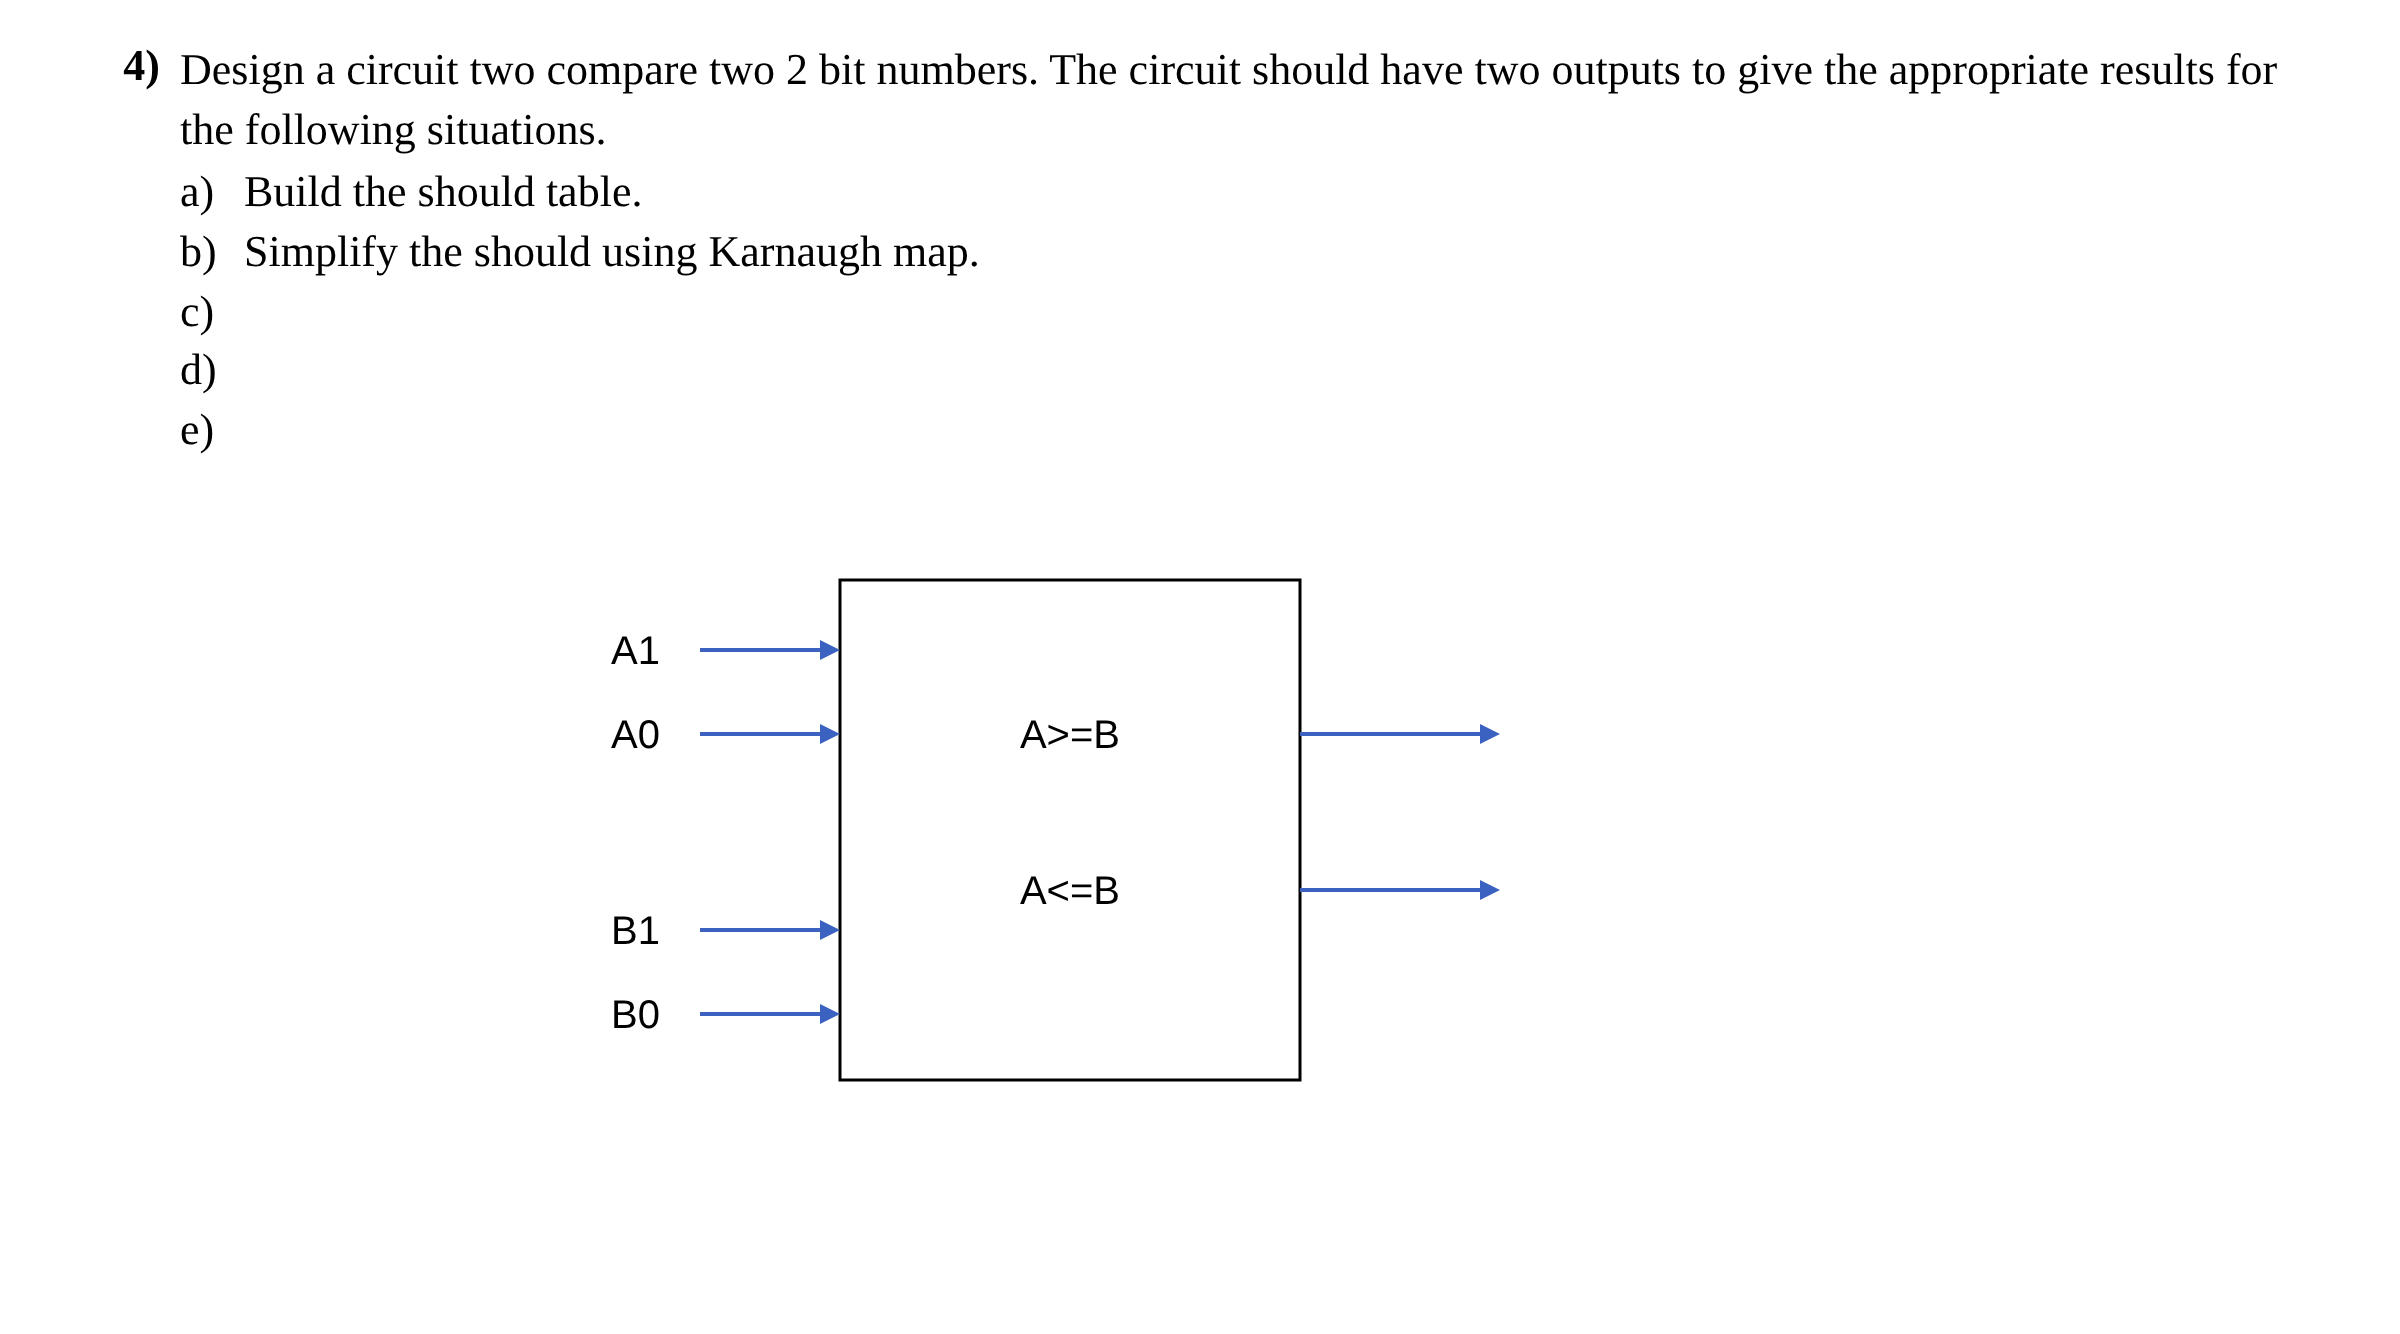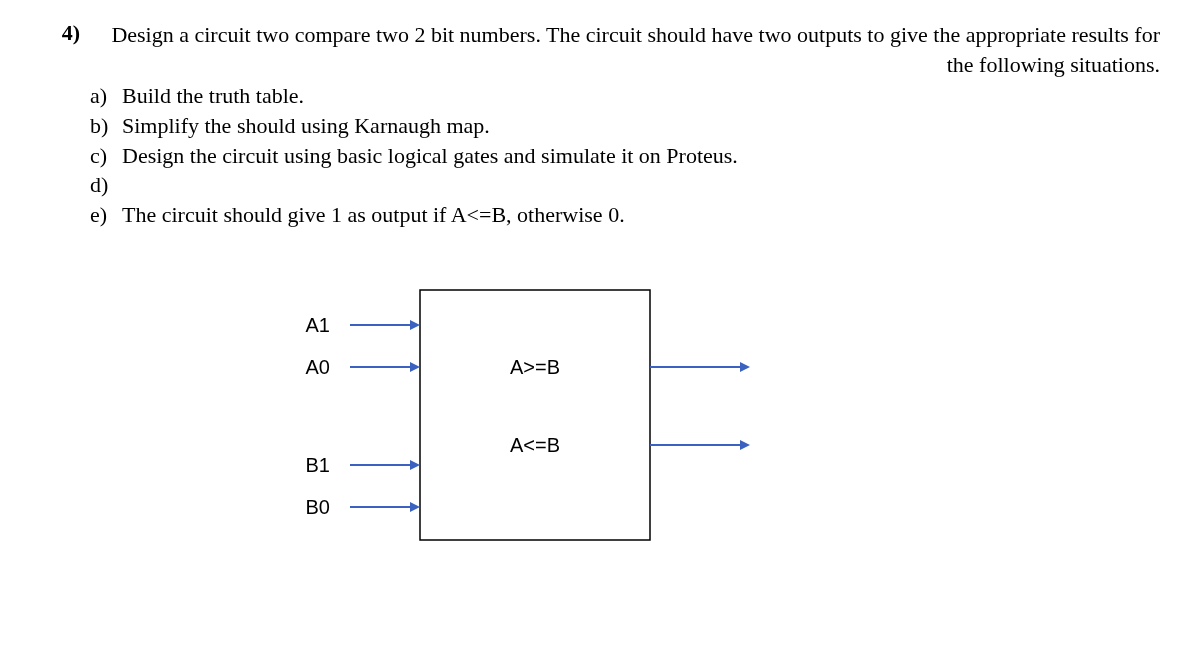--- a/index.html
+++ b/index.html
@@ -21,21 +21,20 @@
       min-width: 40px;
       text-align: right;
       padding-right: 10px;
     }
     .qbody {
       flex: 1;
     }
     .main-text {
       line-height: 1.35;
       margin-bottom: 2px;
-      text-align: right;
     }
     .sublist {
       list-style: none;
       padding: 0;
       margin: 0;
     }
     .sublist li {
       display: flex;
       line-height: 1.35;
     }
@@ -68,36 +67,34 @@
 </head>
 <body>
 
 <div class="question">
   <div class="qnum">4)</div>
   <div class="qbody">
     <div class="main-text">Design a circuit two compare two 2 bit numbers. The circuit should have two outputs to give the appropriate results for the following situations.</div>
     <ul class="sublist">
       <li>
         <span class="sublabel">a)</span>
-        <span>Build the truth table.</span>
+        <span>Build the should table.</span>
       </li>
       <li>
         <span class="sublabel">b)</span>
         <span>Simplify the should using Karnaugh map.</span>
       </li>
       <li>
         <span class="sublabel">c)</span>
-        <span>Design the circuit using basic logical gates and simulate it on Proteus.</span>
       </li>
       <li>
         <span class="sublabel">d)</span>
       </li>
       <li>
         <span class="sublabel">e)</span>
-        <span>The circuit should give 1 as output if A&lt;=B, otherwise 0.</span>
       </li>
     </ul>
   </div>
 </div>
 
 <div class="diagram-wrap">
   <svg class="diagram-svg" width="600" height="300">
 
     <rect class="box" x="180" y="20" width="230" height="250"></rect>
 

